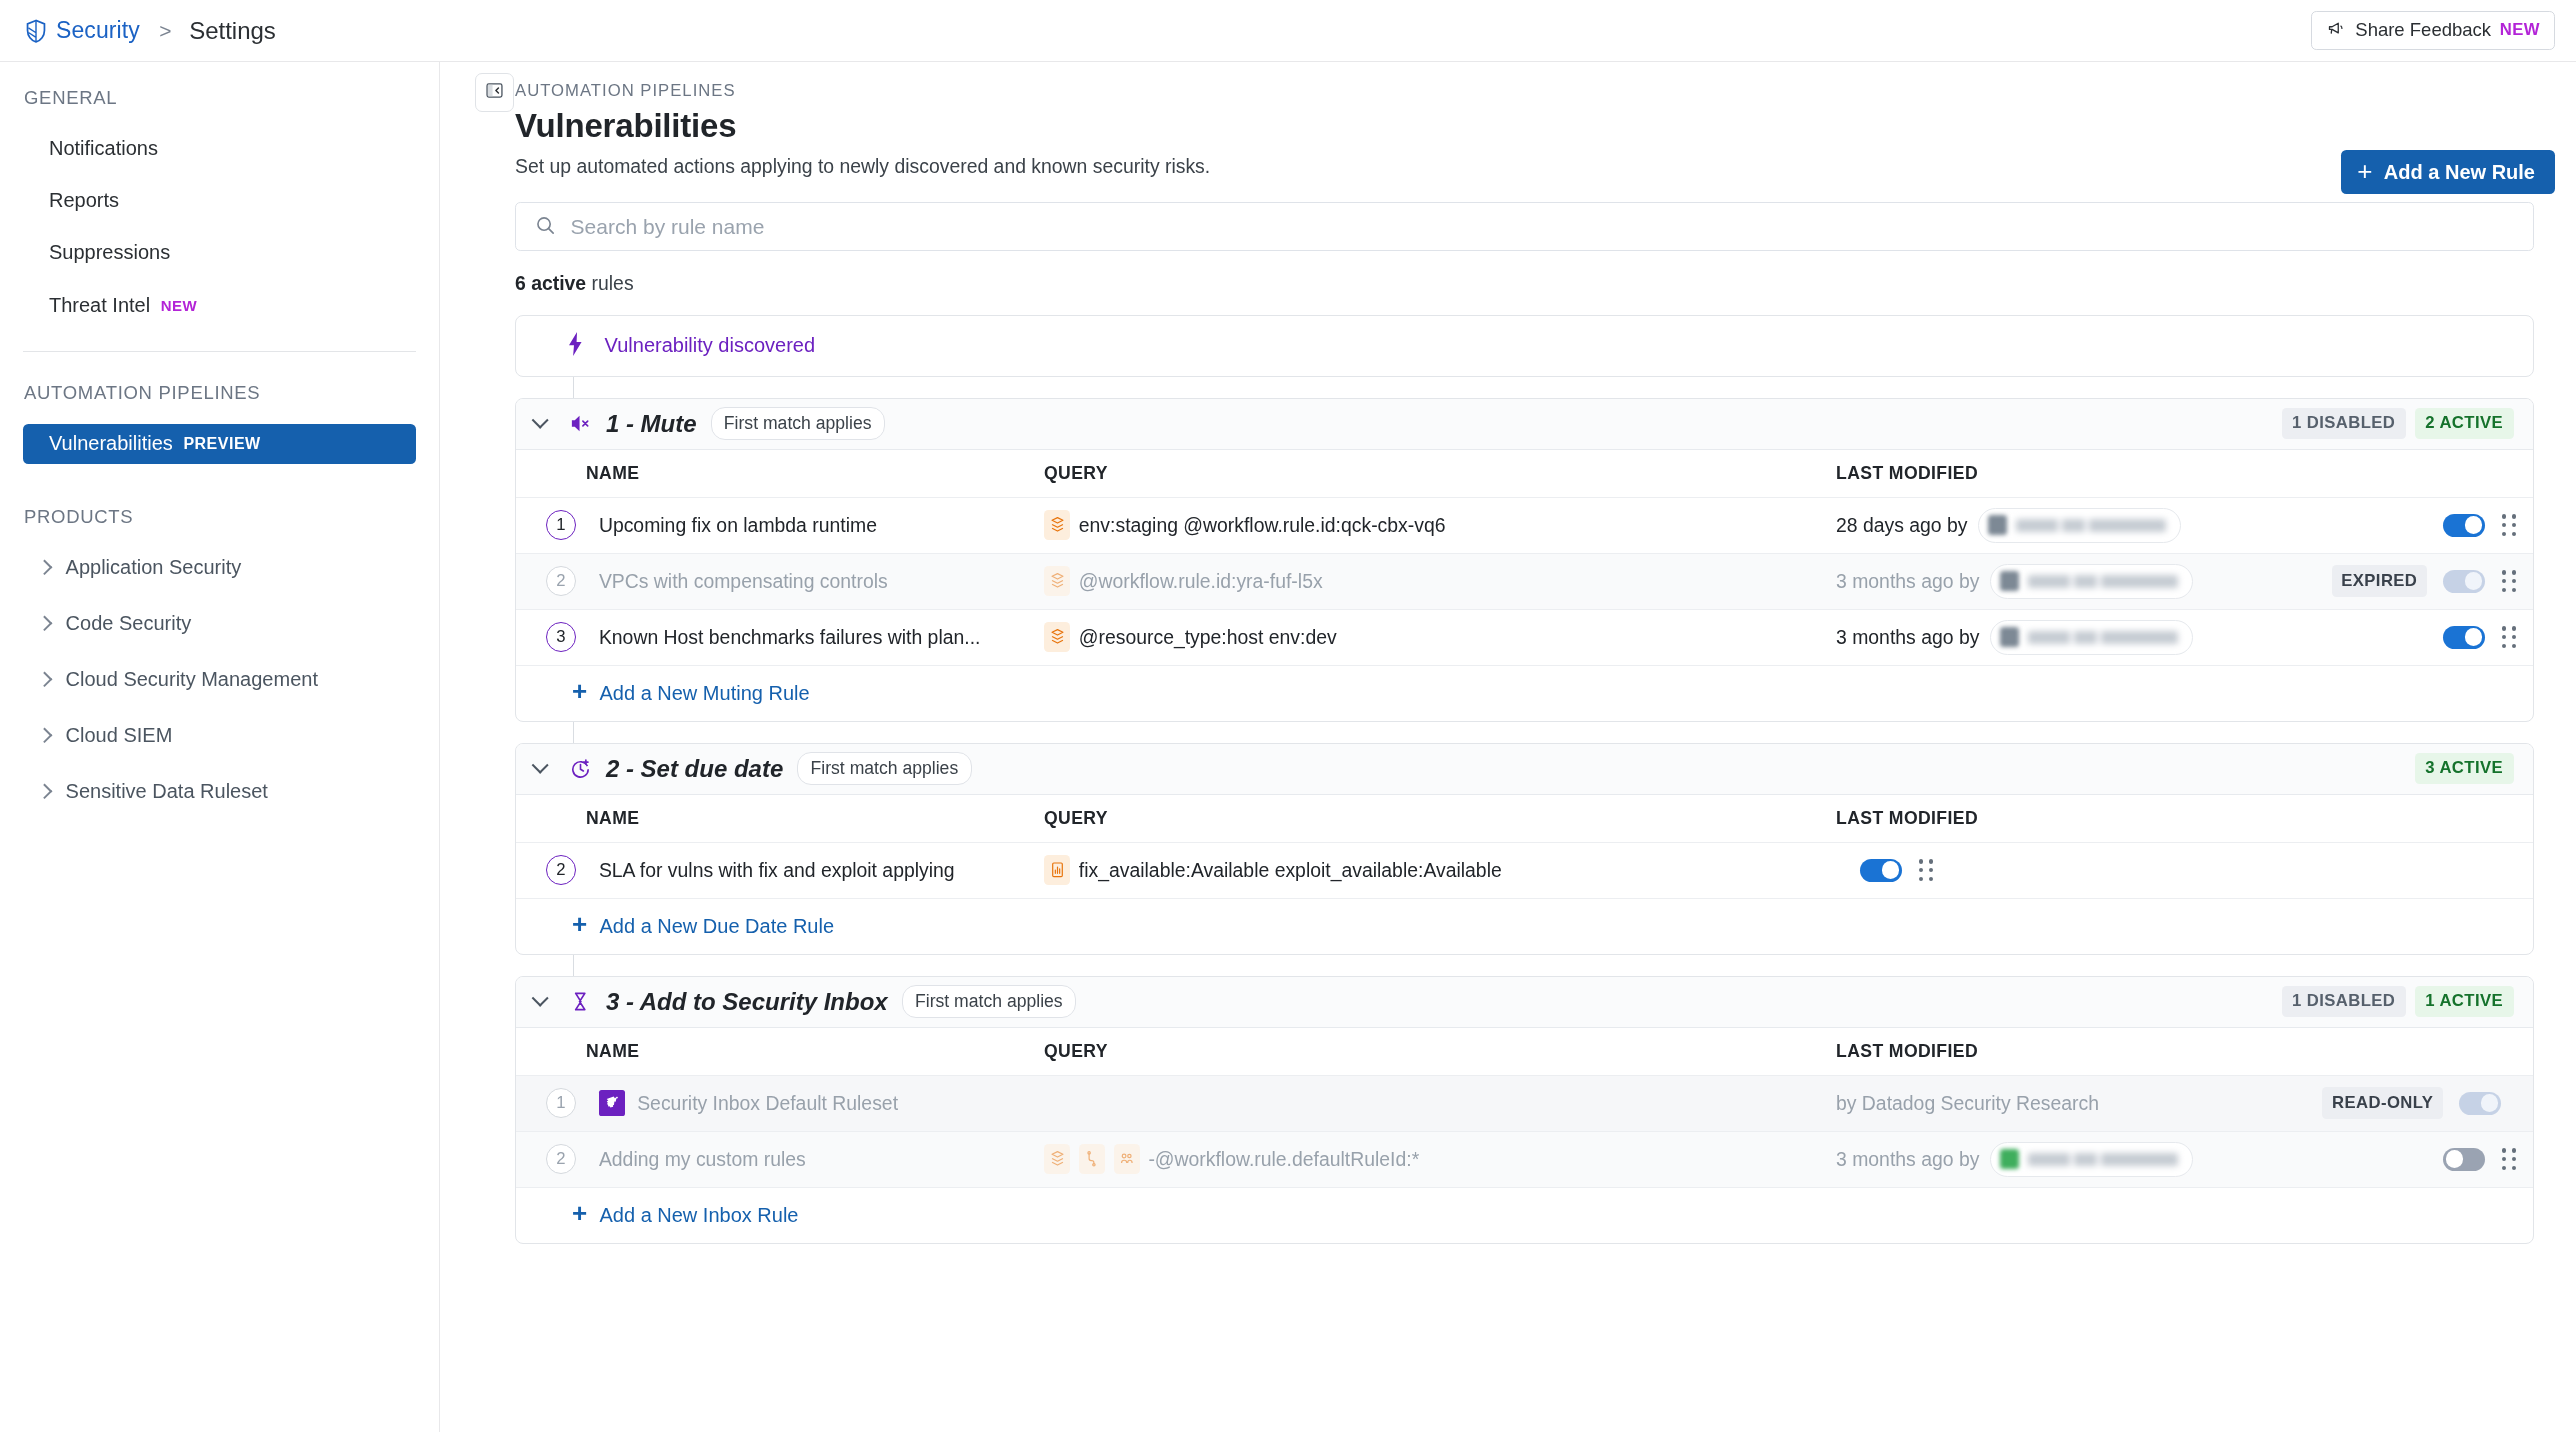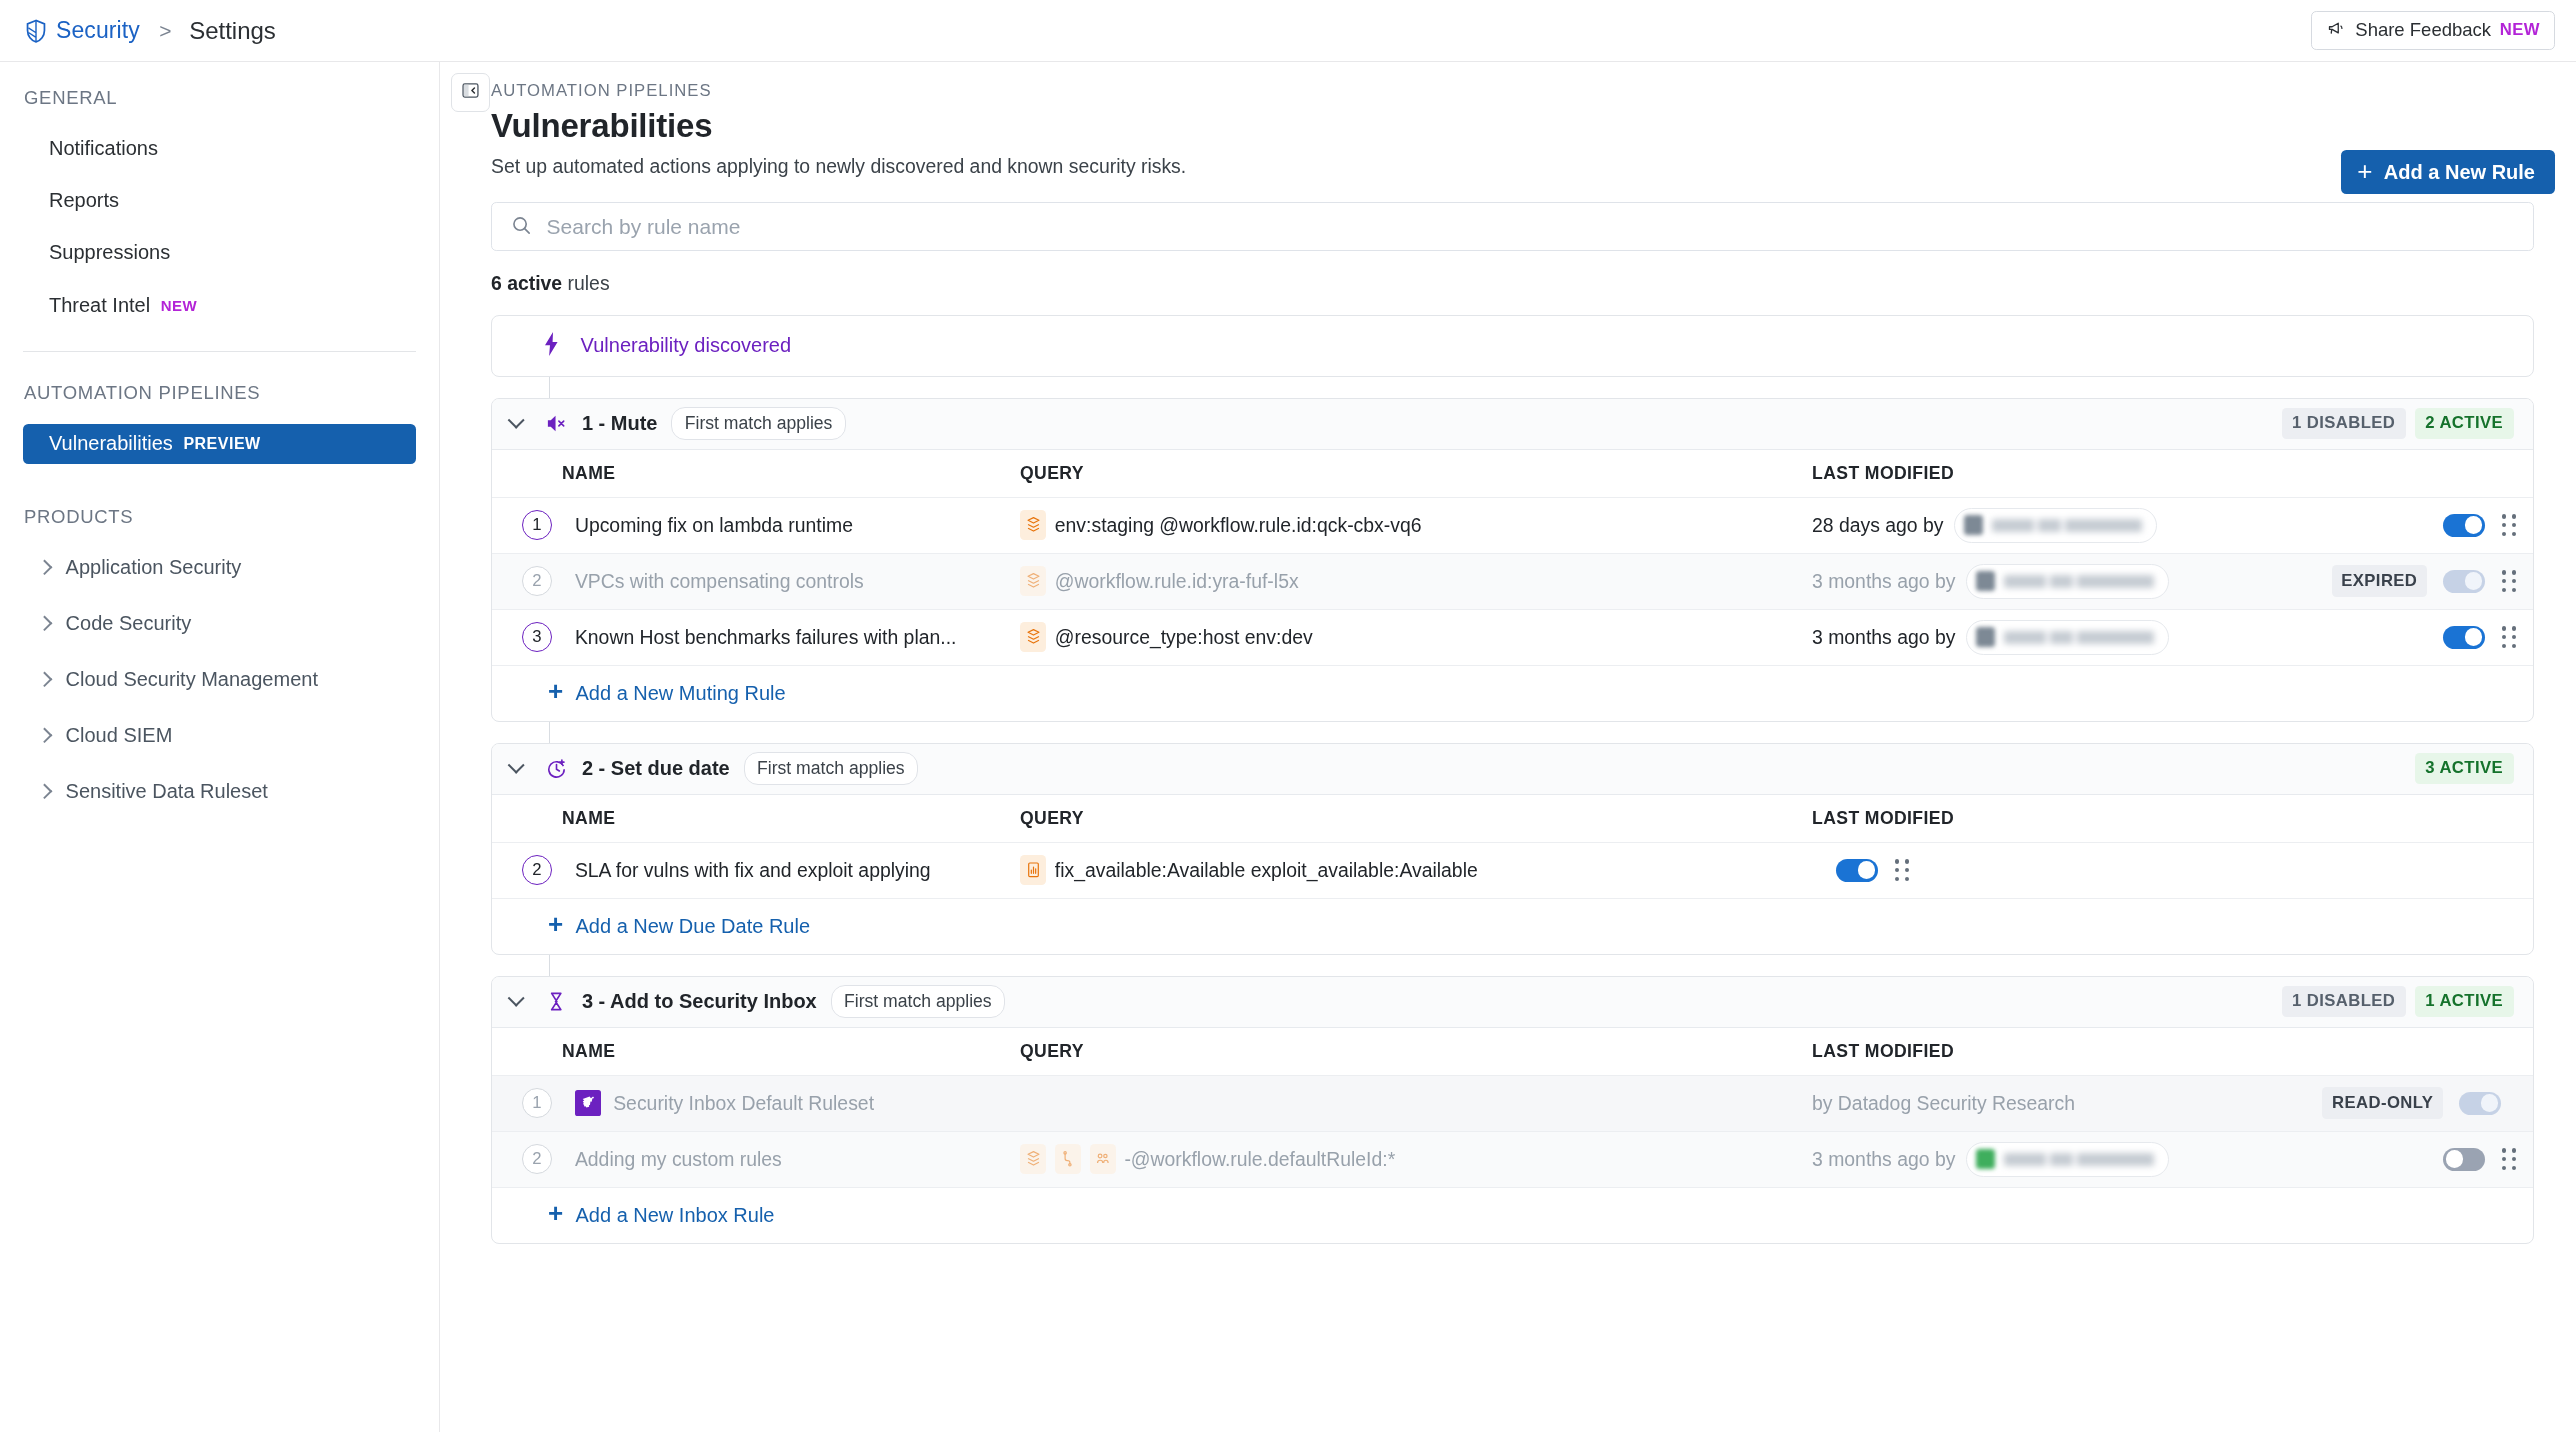--- a/index.html
+++ b/index.html
@@ -42,21 +42,21 @@
     display: flex; align-items: center; gap: 8.8px;
     border: 0.9px solid #d6dae0;
     border-radius: 5.3px;
     background: #fff;
     padding: 0 14px;
   }
   #share-feedback .sf-label { font-size: 18.5px; color: #2b2f33; }
   #share-feedback .sf-new  { font-size: 16.7px; font-weight: bold; color: #b324d7; letter-spacing: 0.4px; }
 
   
-  #body { display: flex; height: calc(1432px - 62px); }
+  #body { display: flex; height: calc(1432px - 62px); gap: 24px; }
 
   
   #sidebar {
     width: 440px;
     flex: 0 0 440px;
     border-right: 0.9px solid #e8e8ea;
     padding: 25px 0 0 0;
     background: #fff;
     position: relative;
   }
@@ -209,21 +209,21 @@
   }
   .caret {
     width: 12.3px; height: 12.3px;
     border-right: 2.3px solid #4b5560;
     border-bottom: 2.3px solid #4b5560;
     transform: rotate(45deg) translate(-2.6px,-2.6px);
     margin-right: 23px;
     flex: 0 0 12.3px;
   }
   .sec-icon { width: 23px; height: 23px; margin-right: 14px; flex: 0 0 23px; }
-  .sec-title { font-size: 20px; font-weight: bold; color: #21252a; margin-right: 14px; white-space: nowrap; }
+  .sec-title { font-size: 24px; font-weight: bold; color: #21252a; margin-right: 14px; white-space: nowrap; font-style: italic; }
   .sec-chip {
     font-size: 17.6px; color: #3b4249;
     border: 0.9px solid #e0e3e8;
     border-radius: 14px;
     padding: 4.4px 12.3px 5.3px 12.3px;
     background: #fff;
     white-space: nowrap;
   }
   .sec-badges { margin-left: auto; display: flex; align-items: center; gap: 8.8px; }
   .badge {

